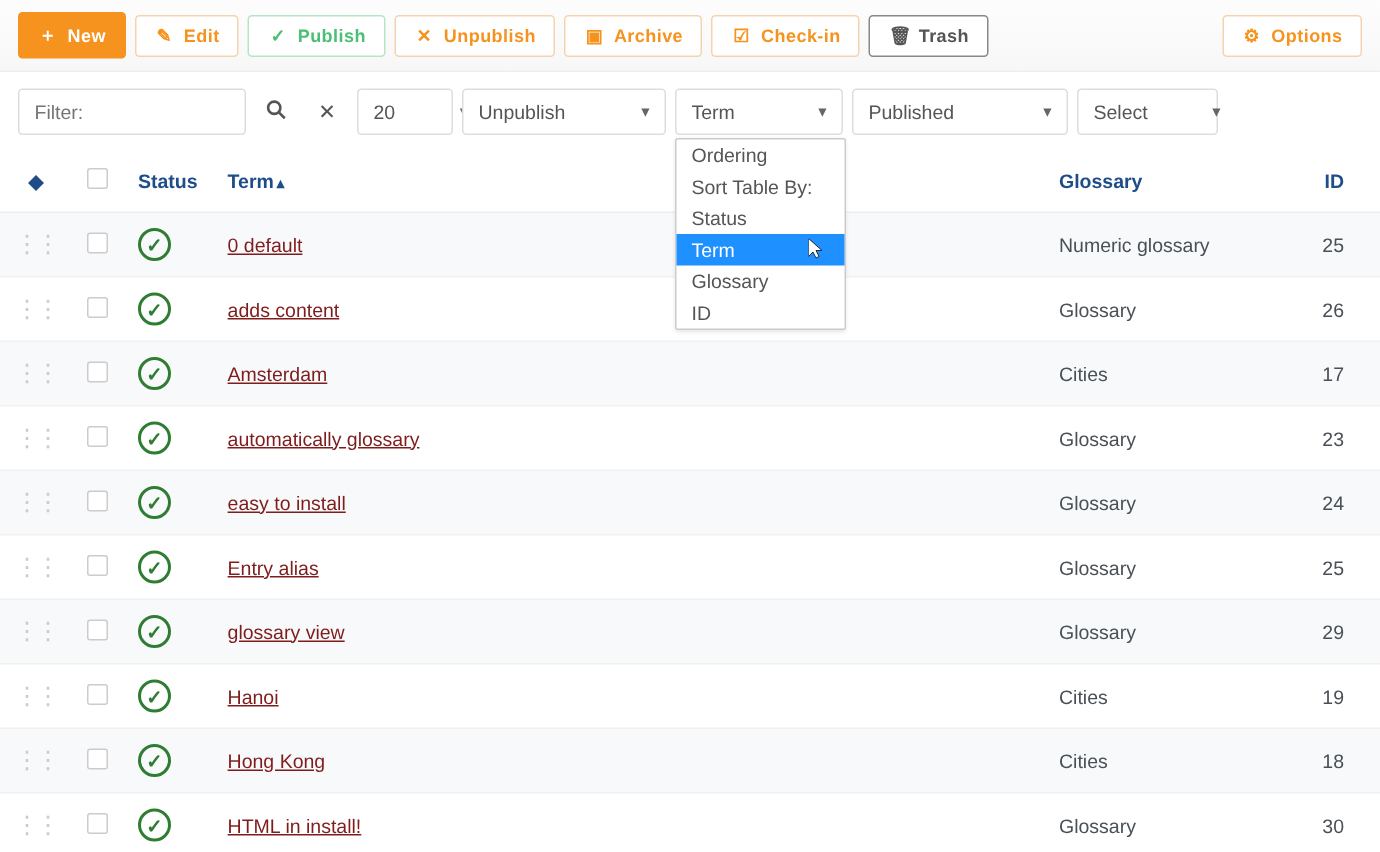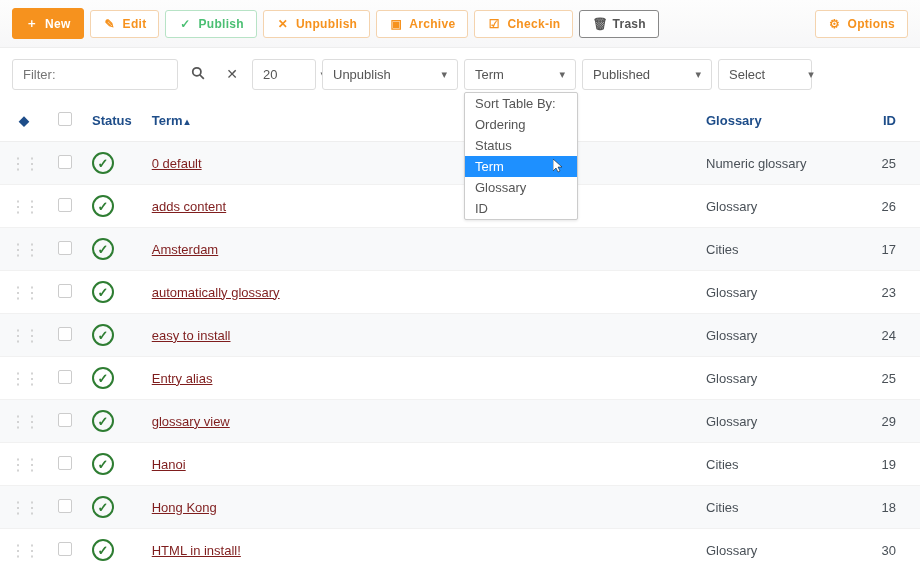--- a/index.html
+++ b/index.html
@@ -12,27 +12,27 @@
     .btn-publish { color: #4bbf73; border-color: #b7e3c6; }
     .btn-unpublish { color: #f6921e; border-color: #f4d3ae; }
     .btn-archive { color: #f6921e; border-color: #f4d3ae; }
     .btn-checkin { color: #f6921e; border-color: #f4d3ae; }
     .btn-trash { color: #555; border-color: #888; }
     .btn-options { color: #f6921e; border-color: #f4d3ae; }
     .spacer { flex: 1; }
     .icon { display: inline-block; width: 14px; text-align: center; }
     
     .filterbar { display: flex; gap: 6px; padding: 10px 12px; align-items: center; }
-    .filter-input { border: 1px solid #ddd; border-radius: 3px; padding: 7px 10px; font-size: 13px; color: #888; width: 166px; background: #fff; }
+    .filter-input { border: 1px solid #ddd; border-radius: 3px; padding: 7px 10px; font-size: 13px; color: #888; width: 152px; background: #fff; }
     .iconbtn { border: 1px solid transparent; background: transparent; width: 28px; height: 32px; display:inline-flex; align-items:center; justify-content:center; cursor:pointer; color:#555; font-size:14px; }
     .select-like { display:inline-flex; align-items:center; justify-content:space-between; border:1px solid #ddd; border-radius:3px; padding:7px 10px; font-size:13px; background:#fff; cursor:pointer; color:#555;gap:43px; }
     .sel-20 { width: 64px; }
     .sel-asc { width: 136px; }
     .sel-sortby { width: 112px; position: relative; }
-    .sel-pub { width: 130px; }
+    .sel-pub { width: 144px; }
     .sel-sel { width: 94px; }
     .chev { font-size: 11px; color:#666; }
     
     .dropdown { position:absolute; top:32px; left:-1px; width: 114px; background:#fff; border:1px solid #ccc; border-radius:2px; z-index:10; font-size:13px; box-shadow: 0 1px 3px rgba(0,0,0,.1); }
     .dd-item { padding: 3px 10px; color:#555; cursor:default; white-space: nowrap; }
     .dd-item.hover { background:#1e90ff; color:#fff; }
     
     table { width: 100%; border-collapse: collapse; }
     th { text-align:left; font-size:13px; font-weight:700; color:#1e4d89; padding: 12px 10px; border-bottom:1px solid #eee; }
     th.sort { color:#1e4d89; }
@@ -107,22 +107,22 @@
       <span class="chev">▾</span>
     </div>
   <div class="select-like sel-asc">
       <span>Unpublish</span>
       <span class="chev">▾</span>
     </div>
   <div class="select-like sel-sortby">
     <span>Term</span>
       <span class="chev">▾</span>
     <div class="dropdown" id="dropdown">
-      <div class="dd-item">Sort Table By:</div>
-    <div class="dd-item">Ordering</div>
+      <div class="dd-item">Ordering</div>
+    <div class="dd-item">Sort Table By:</div>
         <div class="dd-item">Status</div>
         <div class="dd-item hover" style="position: relative;">Term<span style="position: absolute; right: 14px; color: rgb(255, 255, 255);"><svg width="10" height="14" viewBox="0 0 10 14">
               <path d="M0 0 L0 12 L3 9 L5 13 L7 12 L5 8 L9 8 Z" fill="#fff" stroke="#000" stroke-width="0.5"></path>
             </svg></span></div>
         <div class="dd-item">Glossary</div>
         <div class="dd-item">ID</div>
       </div>
   </div>
   <div class="select-like sel-pub">
       <span>Published</span>

